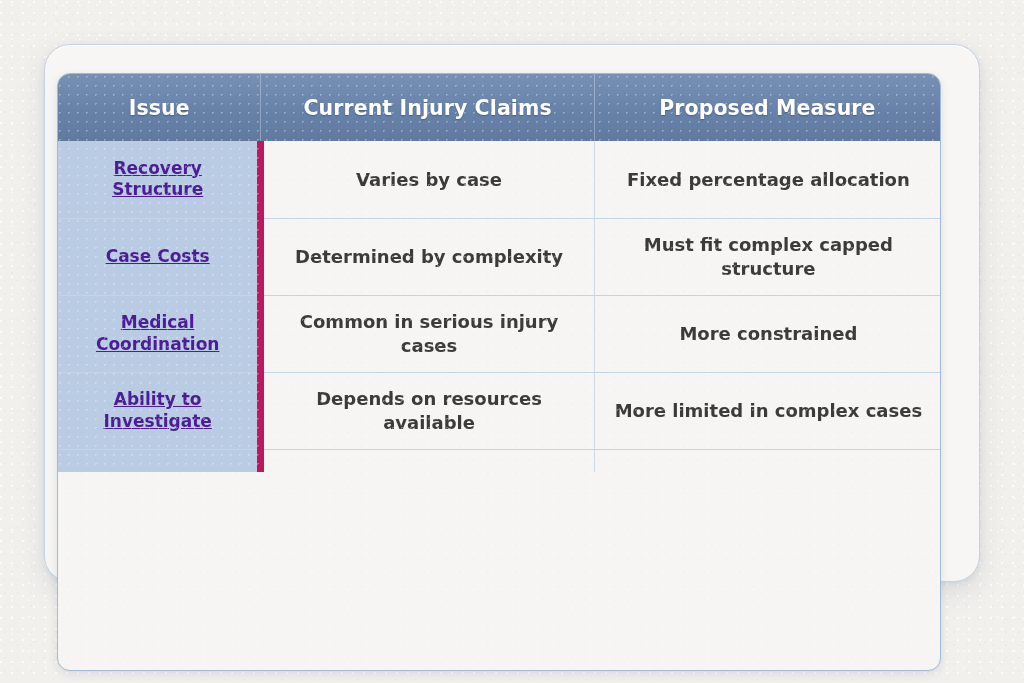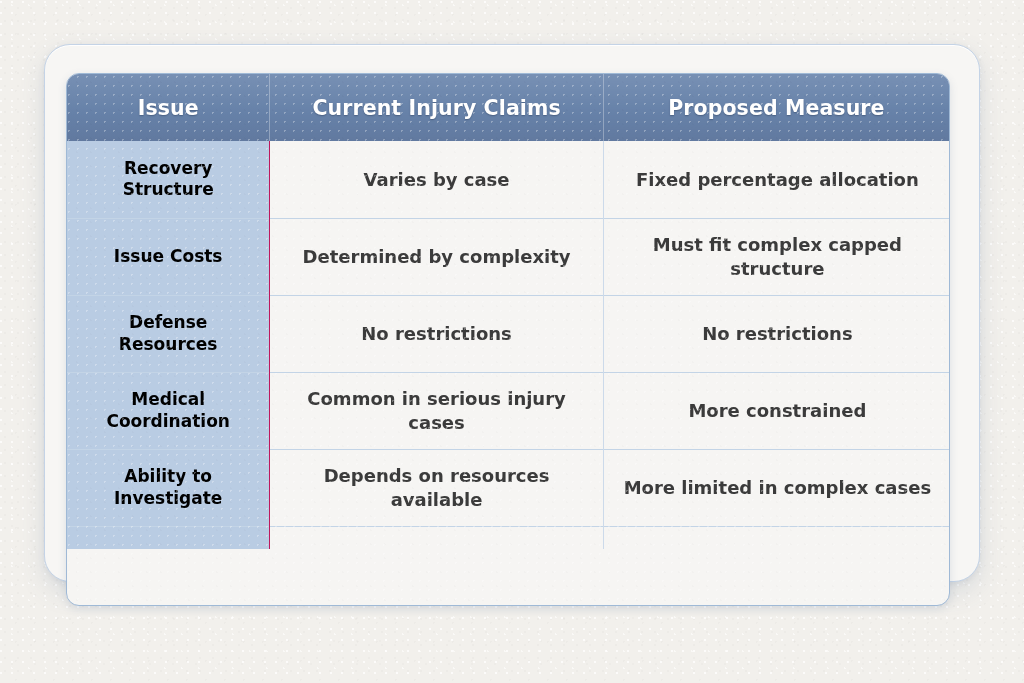--- a/index.html
+++ b/index.html
@@ -40,24 +40,24 @@
     border: 1.6px solid #c4d3e6;
     box-shadow:
       0 10px 26px rgba(90,110,140,0.16),
       0 2px 6px rgba(90,110,140,0.10),
       inset 0 1px 0 rgba(255,255,255,0.9);
   }
 
   
   .table-clip {
     position: absolute;
-    left: 22px;
+    left: 13px;
     top: 29px;
     width: 884px;
-    height: 533px;
+    height: 598px;
     border-radius: 13px;
     overflow: hidden;
     border: 1.4px solid #9fb9d6;
     box-shadow: 0 3px 9px rgba(80,105,140,0.16);
     background: #f6f5f3;
   }
 
   table {
     border-collapse: collapse;
     width: 100%;
@@ -91,25 +91,26 @@
     border-top: 1px solid #c3d4e6;
     border-right: 1px solid #ccdaea;
     padding: 4px 14px;
   }
   tbody td:last-child { border-right: none; padding-left: 16px; }
 
   tbody tr:first-child td { border-top: none; }
 
   td.issue-cell {
     background: #b9cce3;
-    color: #000000;
+    color: #4c1d95;
     font-size: 17px;
     font-weight: bold;
     line-height: 1.28;
-    border-right: 1px solid #be185d;
+    border-right: 7px solid #be185d;
+    text-decoration: underline;
   }
 
   td.data-cell {
     background: #f6f5f3;
     color: #3b3b3b;
     font-size: 18px;
     font-weight: bold;
     line-height: 1.30;
   }
 
@@ -153,28 +154,23 @@
         </tr>
       </thead>
 
       <tbody>
         <tr>
           <td class="issue-cell">Recovery Structure</td>
           <td class="data-cell">Varies by case</td>
           <td class="data-cell">Fixed percentage allocation</td>
         </tr>
         <tr>
-          <td class="issue-cell">Issue Costs</td>
+          <td class="issue-cell">Case Costs</td>
           <td class="data-cell">Determined by complexity</td>
           <td class="data-cell">Must fit complex capped structure</td>
-        </tr>
-        <tr>
-          <td class="issue-cell">Defense Resources</td>
-          <td class="data-cell">No restrictions</td>
-          <td class="data-cell">No restrictions</td>
         </tr>
         <tr>
           <td class="issue-cell">Medical Coordination</td>
           <td class="data-cell">Common in serious injury cases</td>
           <td class="data-cell">More constrained</td>
         </tr>
         <tr>
           <td class="issue-cell">Ability to Investigate</td>
           <td class="data-cell">Depends on resources available</td>
           <td class="data-cell">More limited in complex cases</td>

